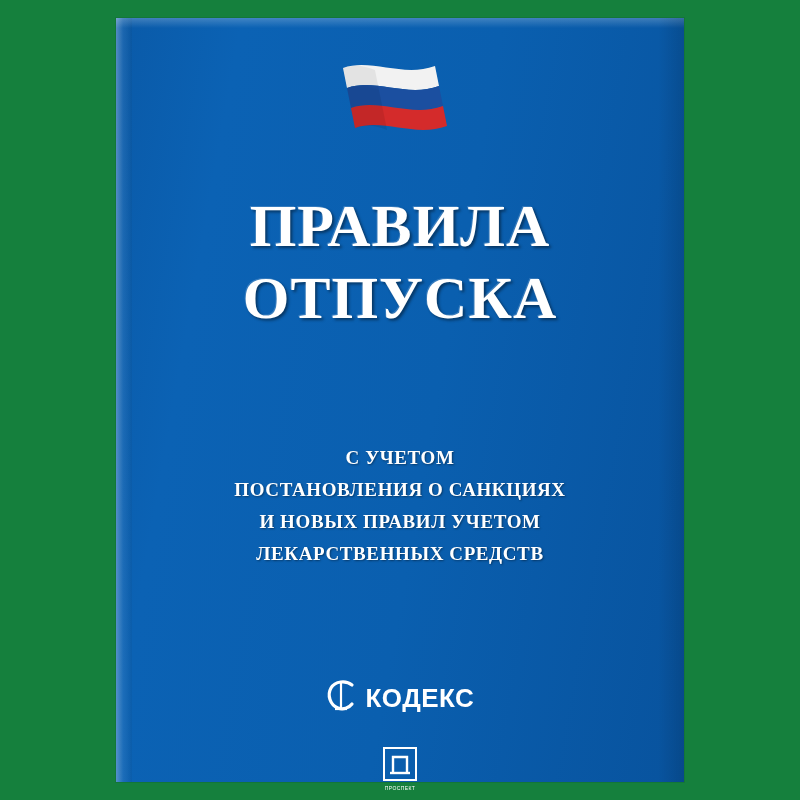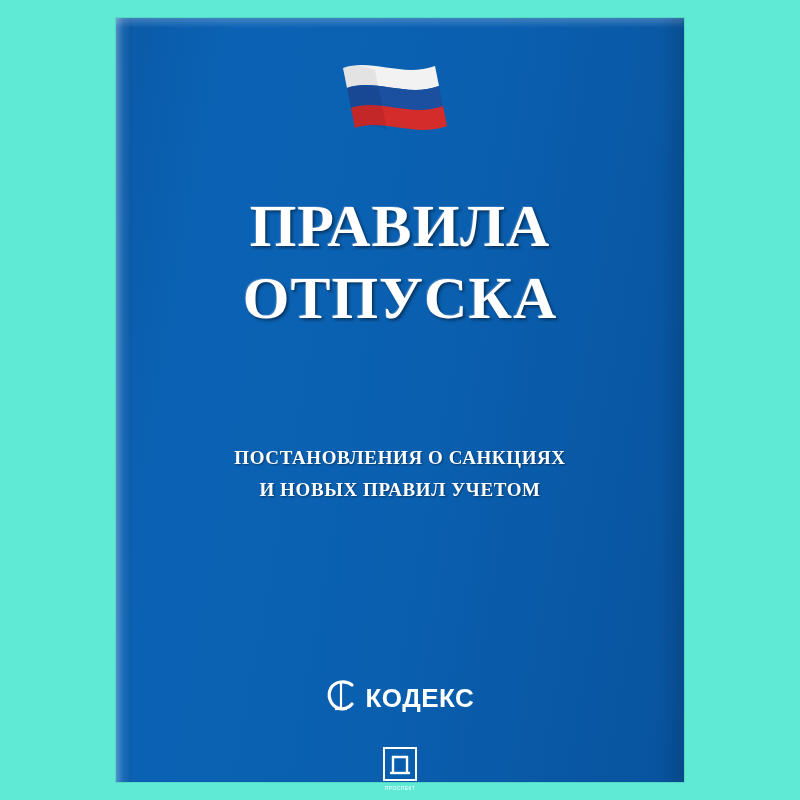--- a/index.html
+++ b/index.html
@@ -8,21 +8,21 @@
     width: 800px;
     height: 800px;
     background: #ffffff;
     font-family: "Liberation Serif", serif;
   }
 
   #stage {
     position: relative;
     width: 800px;
     height: 800px;
-    background: #5eead4;
+    background: #15803d;
     overflow: hidden;
   }
 
   
   .cover {
     position: absolute;
     left: 116px;
     top: 18px;
     width: 568px;
     height: 764px;
@@ -191,22 +191,24 @@
         <path d="M16,52 C28,48 38,50 48,54 L52,74 C42,70 32,68 20,72 Z" fill="rgba(0,0,0,0.08)"></path>
       </svg>
     </div>
 
     <div class="title-block">
       <div class="title-line">ПРАВИЛА</div>
       <div class="title-line">ОТПУСКА</div>
     </div>
 
     <div class="subtitle-block">
+      <div class="subtitle-line">С УЧЕТОМ</div>
       <div class="subtitle-line">ПОСТАНОВЛЕНИЯ О САНКЦИЯХ</div>
       <div class="subtitle-line">И НОВЫХ ПРАВИЛ УЧЕТОМ</div>
+      <div class="subtitle-line">ЛЕКАРСТВЕННЫХ СРЕДСТВ</div>
     </div>
 
     <div class="kodeks">
       <span class="kodeks-inner">
         <span class="kodeks-mark">
           <svg width="30" height="34" viewBox="0 0 30 34" xmlns="http://www.w3.org/2000/svg">
             <path d="M26,7 C20,2 9,3 5,10 C1,17 4,27 12,30 C17,32 23,30 26,26" fill="none" stroke="#ffffff" stroke-width="3.2" stroke-linecap="round"></path>
             <path d="M15,4 L15,31" fill="none" stroke="#ffffff" stroke-width="2.2"></path>
             <path d="M9,31 L21,31" fill="none" stroke="#ffffff" stroke-width="2.2"></path>
           </svg>

